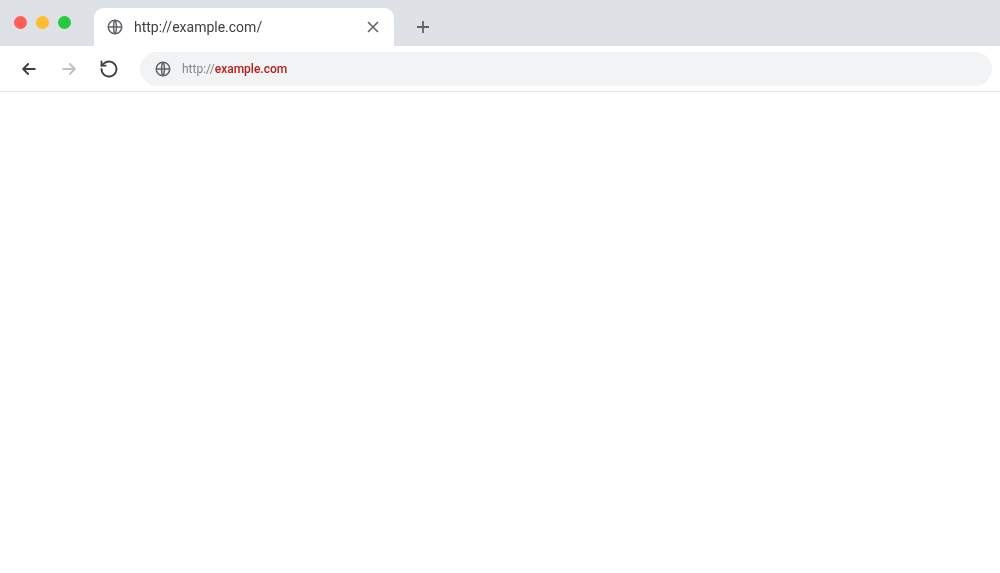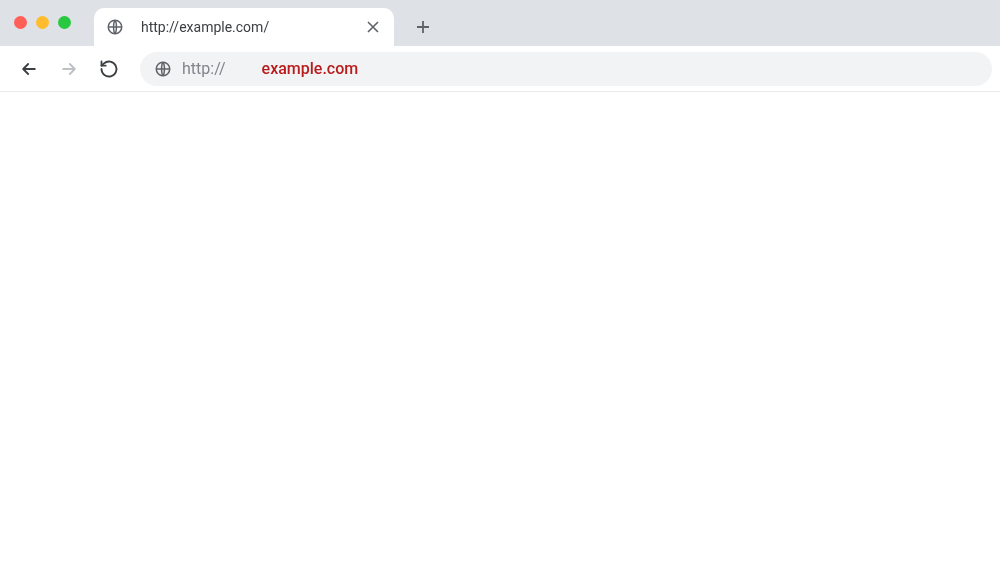--- a/index.html
+++ b/index.html
@@ -37,21 +37,21 @@
     .tab {
       margin-left: 84px;
       height: 38px;
       width: 300px;
       background: #fff;
       border-top-left-radius: 10px;
       border-top-right-radius: 10px;
       display: flex;
       align-items: center;
       padding: 12px 12px;
-      gap: 17px;
+      gap: 10px;
       position: relative;
     }
     .tab-favicon {
       width: 18px;
       height: 18px;
       display: flex;
       align-items: center;
       justify-content: center;
       flex-shrink: 0;
     }
@@ -118,24 +118,23 @@
     .omnibox-icon {
       width: 18px;
       height: 18px;
       color: #5f6368;
       display: flex;
       align-items: center;
       justify-content: center;
       flex-shrink: 0;
     }
     .omnibox-text {
-      font-size: 16px;
+      font-size: 12px;
       display: flex;
       align-items: baseline;
-      gap: 36px;
     }
     .url-scheme { color: #80868b; }
     .url-host   { color: #b91c1c; font-weight: 500; }
     .content {
       width: 100%;
       height: calc(100% - 92px);
       background: #fff;
     }
     svg { display: block; }
   </style>

